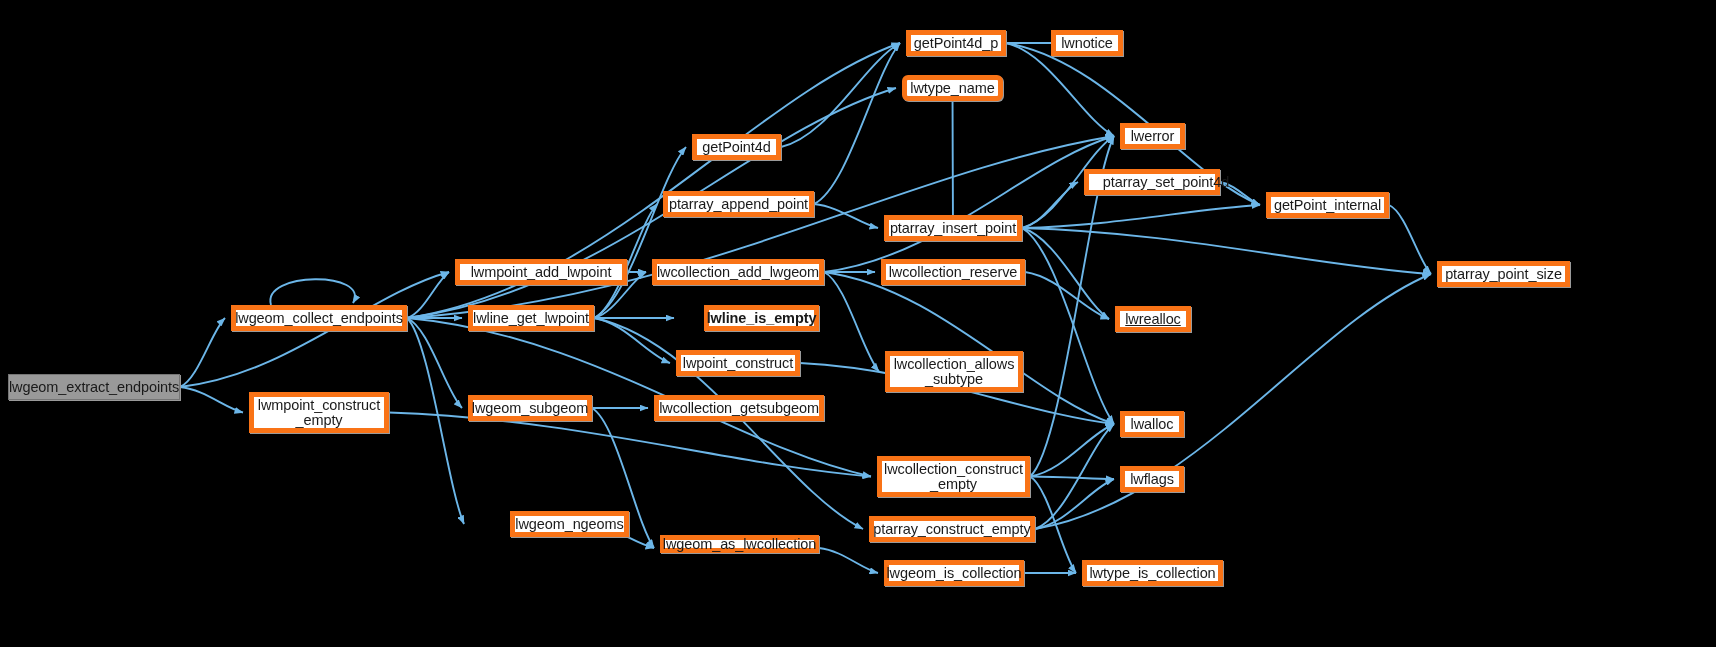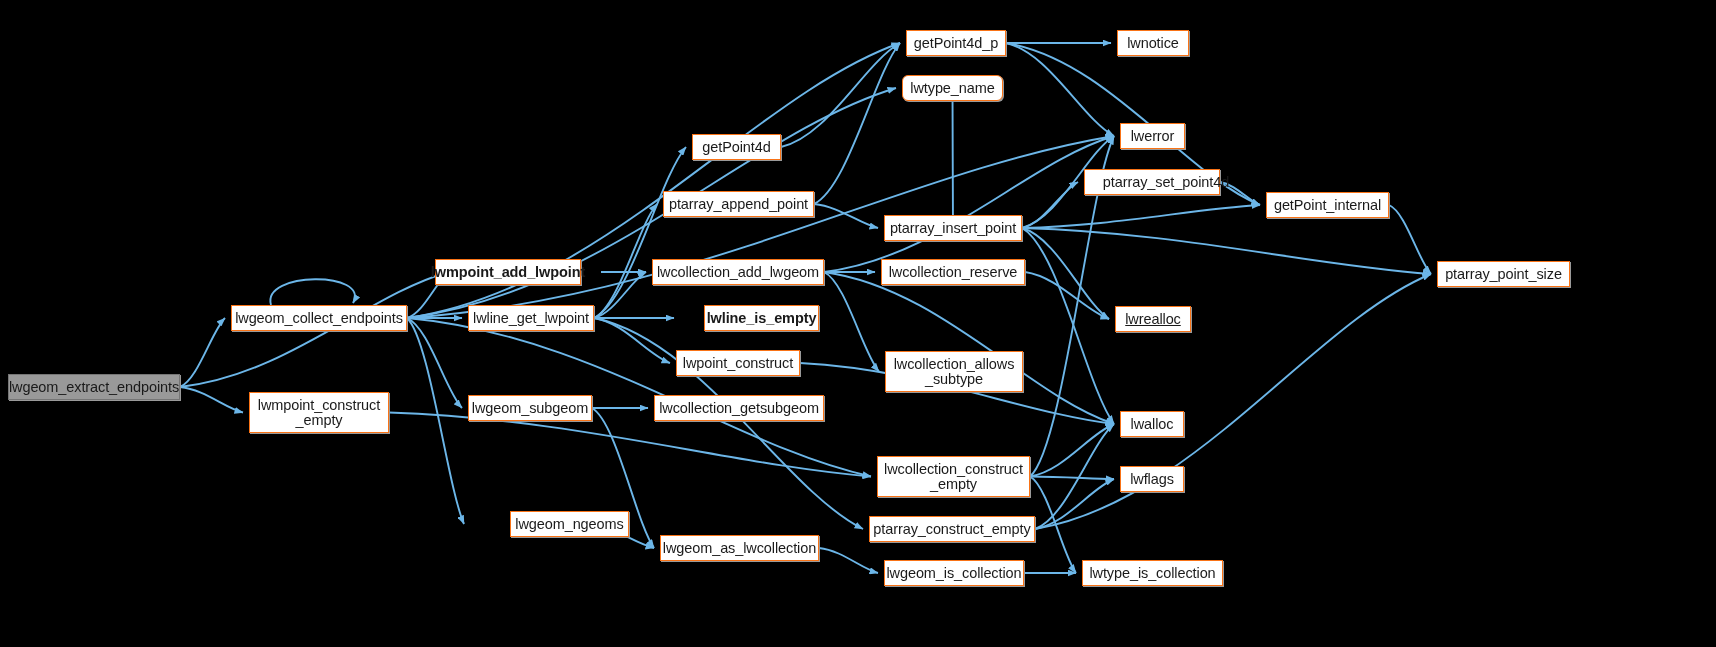--- a/index.html
+++ b/index.html
@@ -1,19 +1,19 @@
 <!DOCTYPE html>
 <html><head>
 <meta charset="utf-8">
 <style>
   html,body{margin:0;padding:0;background:#000;}
   #stage{position:relative;width:1716px;height:647px;background:#000;overflow:hidden;
          font-family:"Liberation Sans", sans-serif;}
   #edges{position:absolute;left:0;top:0;width:1716px;height:647px;}
-  .node{position:absolute;box-sizing:border-box;background:#fff;border:1px solid #f97316;
+  .node{position:absolute;box-sizing:border-box;background:#fff;border:5px solid #f97316;
         color:#1a1a1a;display:flex;align-items:center;justify-content:center;text-align:center;
         font-size:14.5px;line-height:15px;letter-spacing:-0.1px;white-space:pre-line;
         box-shadow:1px 1px 0 0 #9a9a9a;}
   .node.root{background:#999999;border:1px solid #757575;}
 </style>
 </head>
 <body>
 
 <div id="stage">
   <svg id="edges" viewBox="0 0 1716 647">
@@ -76,42 +76,42 @@
         <path d="M1035,529 C1193.4,502.225 1312.2,323.0875 1431,274" marker-end="url(#ah)"></path>
         <path d="M800,363 C925.6,369.405 1019.8,412.2575 1114,424" marker-end="url(#ah)"></path>
         <path d="M389,412.5 C581.8,419.22 726.4,464.18 871,476.5" marker-end="url(#ah)"></path>
       </g>
   </svg>
   <div id="nodes">
       <div class="node root" style="left: 8px; top: 374px; width: 172px; height: 26px;">lwgeom_extract_endpoints</div>
       <div class="node" style="left: 231px; top: 305px; width: 176px; height: 26px;">lwgeom_collect_endpoints</div>
       <div class="node" style="left: 249px; top: 392px; width: 140px; height: 41px;">lwmpoint_construct
 _empty</div>
-      <div class="node" style="left: 435px; top: 259px; width: 146px; height: 26px; font-weight: bold;">lwmpoint_add_lwpoint</div>
+      <div class="node" style="left: 455px; top: 259px; width: 172px; height: 26px;">lwmpoint_add_lwpoint</div>
       <div class="node" style="left: 468px; top: 305px; width: 126px; height: 26px;">lwline_get_lwpoint</div>
       <div class="node" style="left: 468px; top: 395px; width: 124px; height: 26px;">lwgeom_subgeom</div>
       <div class="node" style="left: 470px; top: 511px; width: 119px; height: 26px; margin-left: 40px;">lwgeom_ngeoms</div>
       <div class="node" style="left: 692px; top: 134px; width: 89px; height: 26px;">getPoint4d</div>
       <div class="node" style="left: 663px; top: 191px; width: 151px; height: 26px;">ptarray_append_point</div>
       <div class="node" style="left: 652px; top: 259px; width: 172px; height: 26px;">lwcollection_add_lwgeom</div>
       <div class="node" style="left: 704px; top: 305px; width: 115px; height: 26px; font-weight: bold;">lwline_is_empty</div>
       <div class="node" style="left: 676px; top: 350px; width: 124px; height: 26px; text-align: center;">lwpoint_construct</div>
       <div class="node" style="left: 654px; top: 395px; width: 170px; height: 26px;">lwcollection_getsubgeom</div>
-      <div class="node" style="left: 660px; top: 535px; width: 159px; height: 26px;">lwgeom_as_lwcollection</div>
+      <div class="node" style="left: 660px; top: 535px; width: 159px; height: 18px;">lwgeom_as_lwcollection</div>
       <div class="node" style="left: 906px; top: 30px; width: 100px; height: 26px;">getPoint4d_p</div>
       <div class="node" style="left: 902px; top: 75px; width: 101px; height: 26px; border-radius: 6px;">lwtype_name</div>
       <div class="node" style="left: 884px; top: 215px; width: 138px; height: 26px;">ptarray_insert_point</div>
       <div class="node" style="left: 881px; top: 259px; width: 144px; height: 26px;">lwcollection_reserve</div>
       <div class="node" style="left: 885px; top: 351px; width: 138px; height: 41px;">lwcollection_allows
 _subtype</div>
       <div class="node" style="left: 877px; top: 456px; width: 153px; height: 41px;">lwcollection_construct
 _empty</div>
       <div class="node" style="left: 869px; top: 516px; width: 166px; height: 26px;">ptarray_construct_empty</div>
       <div class="node" style="left: 884px; top: 560px; width: 140px; height: 26px;">lwgeom_is_collection</div>
-      <div class="node" style="left: 1117px; top: 30px; width: 72px; height: 26px;">lwnotice</div>
+      <div class="node" style="left: 1051px; top: 30px; width: 72px; height: 26px;">lwnotice</div>
       <div class="node" style="left: 1120px; top: 123px; width: 65px; height: 26px;">lwerror</div>
       <div class="node" style="left: 1084px; top: 169px; width: 136px; height: 26px; padding-left: 28px;">ptarray_set_point4d</div>
       <div class="node" style="left: 1115px; top: 306px; width: 76px; height: 26px; text-decoration: underline;">lwrealloc</div>
       <div class="node" style="left: 1120px; top: 411px; width: 64px; height: 26px;">lwalloc</div>
       <div class="node" style="left: 1120px; top: 466px; width: 64px; height: 26px;">lwflags</div>
       <div class="node" style="left: 1082px; top: 560px; width: 141px; height: 26px;">lwtype_is_collection</div>
       <div class="node" style="left: 1266px; top: 192px; width: 123px; height: 26px;">getPoint_internal</div>
       <div class="node" style="left: 1437px; top: 261px; width: 133px; height: 26px;">ptarray_point_size</div>
     </div>
 </div>

